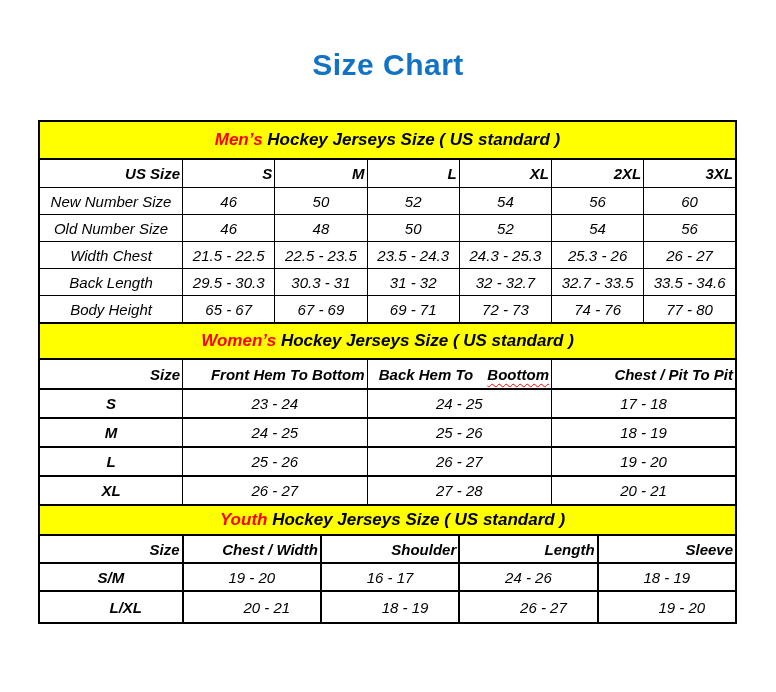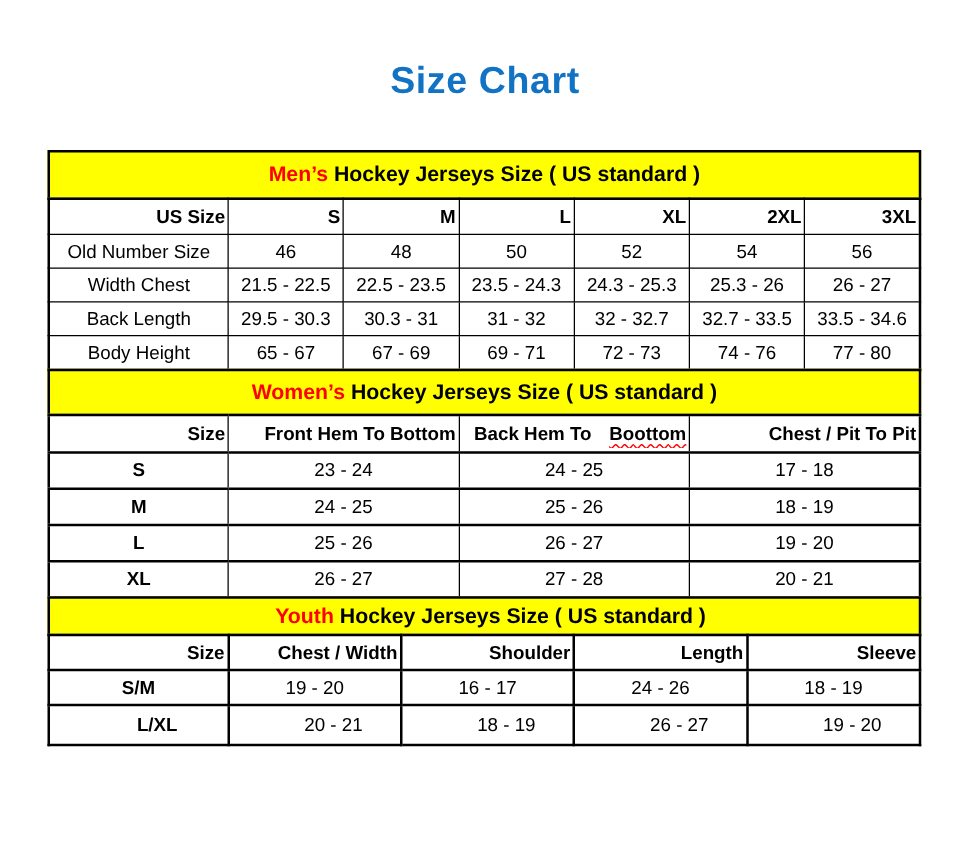--- a/index.html
+++ b/index.html
@@ -7,21 +7,21 @@
     width:776px;height:692px;overflow:hidden;
     font-family:"Liberation Sans", sans-serif;
     -webkit-font-smoothing:antialiased;
   }
   .page{position:relative;width:776px;height:692px;background:#fff;}
   .page-title{
     position:absolute;top:48px;left:0;width:776px;
     text-align:center;font-size:30px;font-weight:bold;
     color:var(--title-blue,#1273C4);letter-spacing:0.5px;
   }
-  .charts{position:absolute;top:120px;left:38px;width:699px;}
+  .charts{position:absolute;top:120px;left:38px;width:699px;font-style:italic;}
   .band{
     box-sizing:border-box;
     background:var(--band-yellow,#FFFF00);
     border:2px solid var(--line,#000);
     display:flex;align-items:center;justify-content:center;
     font-size:17px;font-weight:bold;color:#000;
   }
   .band-mens{height:40px;}
   .band-womens{height:38px;margin-top:-2px;}
   .band-youth{height:32px;margin-top:-2px;padding-left:10px;}
@@ -89,20 +89,29 @@
             <th>S</th>
             <th>M</th>
             <th>L</th>
             <th>XL</th>
             <th>2XL</th>
             <th>3XL</th>
           </tr>
         </thead>
       <tbody>
           <tr>
+            <td>New Number Size</td>
+            <td>46</td>
+            <td>50</td>
+            <td>52</td>
+            <td>54</td>
+            <td>56</td>
+            <td>60</td>
+          </tr>
+          <tr>
             <td>Old Number Size</td>
             <td>46</td>
             <td>48</td>
             <td>50</td>
             <td>52</td>
             <td>54</td>
             <td>56</td>
           </tr>
           <tr>
             <td>Width Chest</td>

